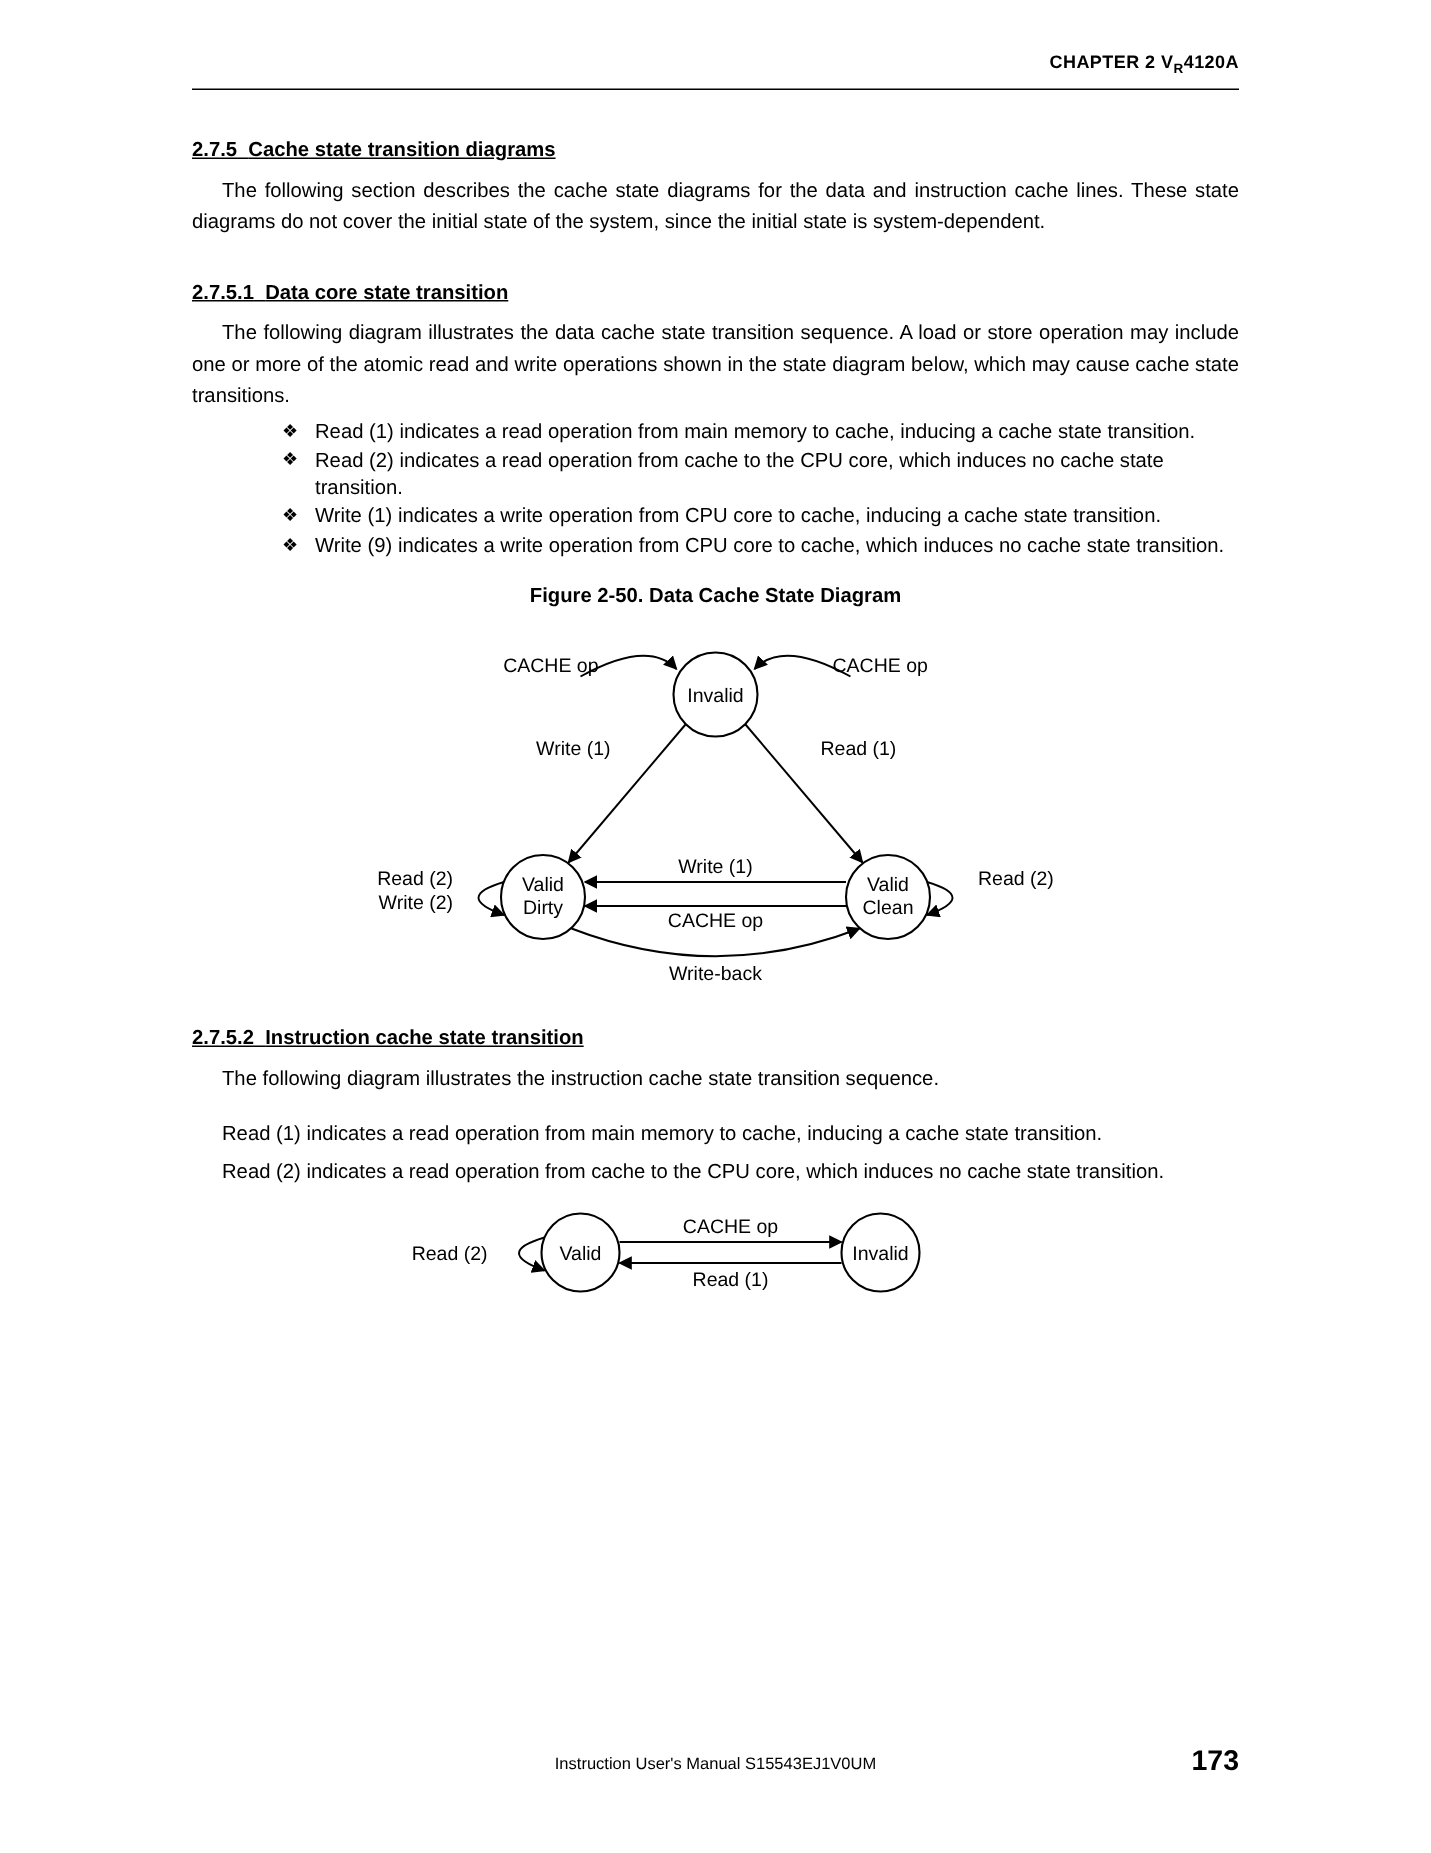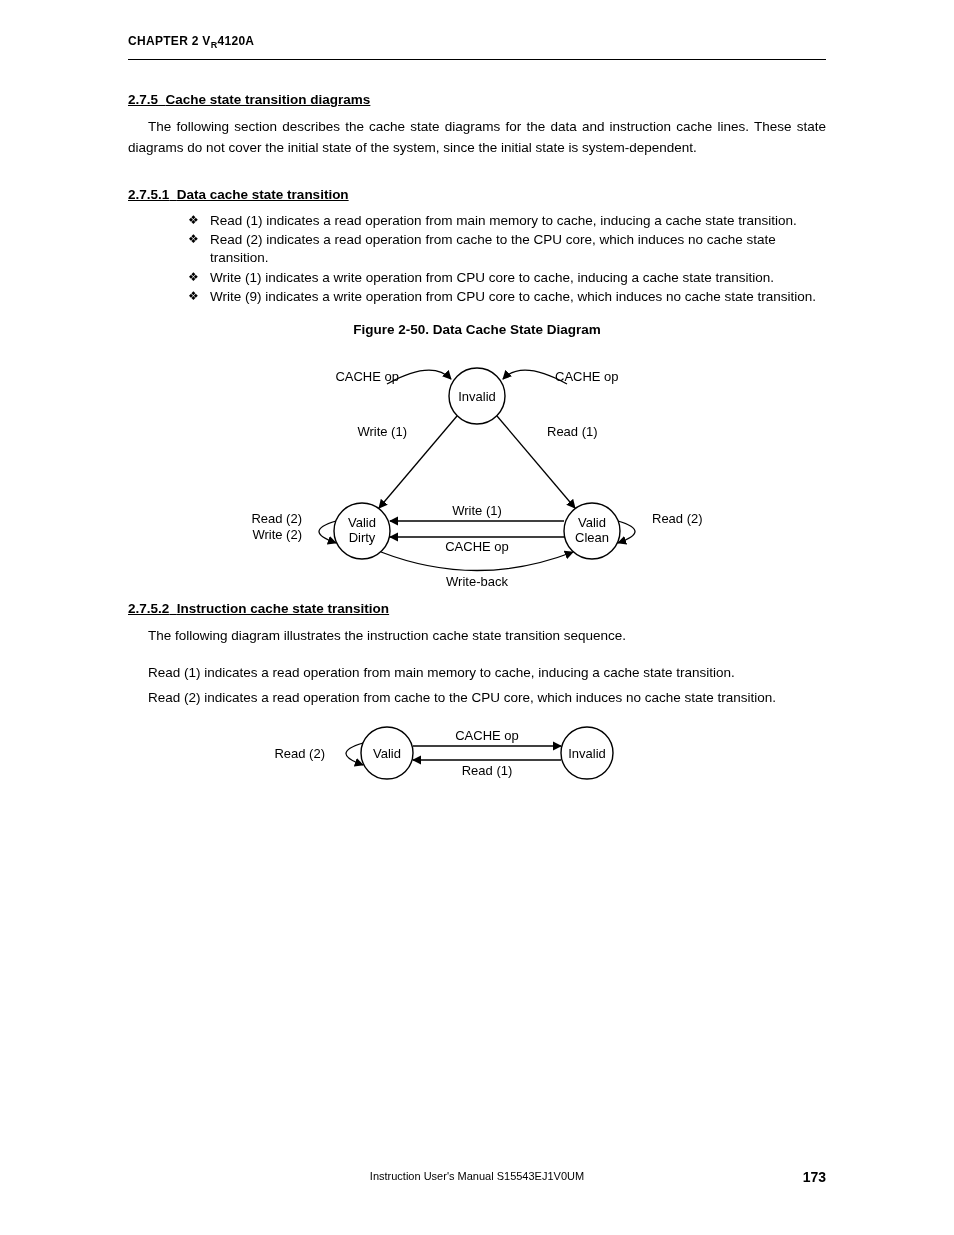--- a/index.html
+++ b/index.html
@@ -7,59 +7,60 @@
     width:954px;height:1235px;
     font-family:Arial,Helvetica,sans-serif;
     font-size:13.5px;
     line-height:1.55;
     position:relative;
   }
   .page{
     position:absolute;left:128px;top:32px;width:698px;
   }
   .running-head{
-    text-align:left;font-weight:bold;font-size:12px;
+    text-align:right;font-weight:bold;font-size:12px;
     letter-spacing:.3px;
     padding-bottom:6px;border-bottom:1px solid #000;margin-bottom:30px;
   }
   .running-head .sub{font-size:9px;vertical-align:sub;}
   .h{font-weight:bold;margin:18px 0 6px 0;text-decoration:underline;}
   .para{text-align:justify;margin:0 0 4px 0;}
   .indent{text-indent:20px;}
   ul.diamond{list-style:none;padding:0;margin:4px 0 10px 60px;}
   ul.diamond li{padding-left:22px;position:relative;margin:1px 0;line-height:1.35;}
   ul.diamond li::before{content:"\2756";position:absolute;left:0;top:0;font-size:12px;}
   .fig-title{font-weight:bold;text-align:center;margin:14px 0 10px 0;}
   .fig{display:block;margin:0 auto;}
   .footer{
     position:absolute;left:128px;bottom:50px;width:698px;
     font-size:11px;text-align:center;
   }
   .page-num{
-    position:absolute;right:0;bottom:-4px;font-weight:bold;font-size:14px;
+    position:absolute;right:0;bottom:-4px;font-weight:bold;font-size:19px;
   }
   svg text{font-family:Arial,Helvetica,sans-serif;}
 </style>
 </head>
 <body>
 
 <div class="page">
 
   <div class="running-head">
     <span>CHAPTER 2  V</span><span class="sub">R</span><span>4120A</span>
   </div>
 
   <div class="h">
     <span>2.7.5</span>&nbsp;&nbsp;<span>Cache state transition diagrams</span>
   </div>
   <p class="para indent">The following section describes the cache state diagrams for the data and instruction cache lines.  These state diagrams do not cover the initial state of the system, since the initial state is system-dependent.</p>
 
   <div class="h" style="margin-top:26px">
-    <span>2.7.5.1</span>&nbsp;&nbsp;<span>Data cache state transition</span>
+    <span>2.7.5.1</span>&nbsp;&nbsp;<span>Data core state transition</span>
   </div>
+  <p class="para indent">The following diagram illustrates the data cache state transition sequence.  A load or store operation may include one or more of the atomic read and write operations shown in the state diagram below, which may cause cache state transitions.</p>
 
   <ul class="diamond">
     <li>Read (1) indicates a read operation from main memory to cache, inducing a cache state transition.</li>
     <li>Read (2) indicates a read operation from cache to the CPU core, which induces no cache state transition.</li>
     <li>Write (1) indicates a write operation from CPU core to cache, inducing a cache state transition.</li>
     <li>Write (9) indicates a write operation from CPU core to cache, which induces no cache state transition.</li>
   </ul>
 
   <div class="fig-title">Figure 2-50.  Data Cache State Diagram</div>
 
@@ -99,21 +100,21 @@
     <path d="M134,201 Q230,238 326,201" fill="none" stroke="#000" stroke-width="1.3" marker-end="url(#ah)"></path>
     <text x="230" y="235" text-anchor="middle" font-size="13">Write-back</text>
 
     <path d="M89,170 Q55,180 89,192" fill="none" stroke="#000" stroke-width="1.3" marker-end="url(#ah)"></path>
     <path d="M371,170 Q405,180 371,192" fill="none" stroke="#000" stroke-width="1.3" marker-end="url(#ah)"></path>
     <text x="55" y="172" text-anchor="end" font-size="13">Read (2)</text>
     <text x="55" y="188" text-anchor="end" font-size="13">Write (2)</text>
     <text x="405" y="172" text-anchor="start" font-size="13">Read (2)</text>
   </svg>
 
-  <div class="h" style="margin-top:8px">
+  <div class="h" style="margin-top:24px">
     <span>2.7.5.2</span>&nbsp;&nbsp;<span>Instruction cache state transition</span>
   </div>
   <p class="para indent">The following diagram illustrates the instruction cache state transition sequence.</p>
   <p class="para indent" style="margin-top:16px">Read (1) indicates a read operation from main memory to cache, inducing a cache state transition.</p>
   <p class="para indent">Read (2) indicates a read operation from cache to the CPU core, which induces no cache state transition.</p>
 
 
   <svg class="fig" width="420" height="80" viewBox="0 0 420 80">
     <defs>
       <marker id="ah2" viewBox="0 0 10 10" refX="9" refY="5" markerWidth="7" markerHeight="7" orient="auto-start-reverse">

